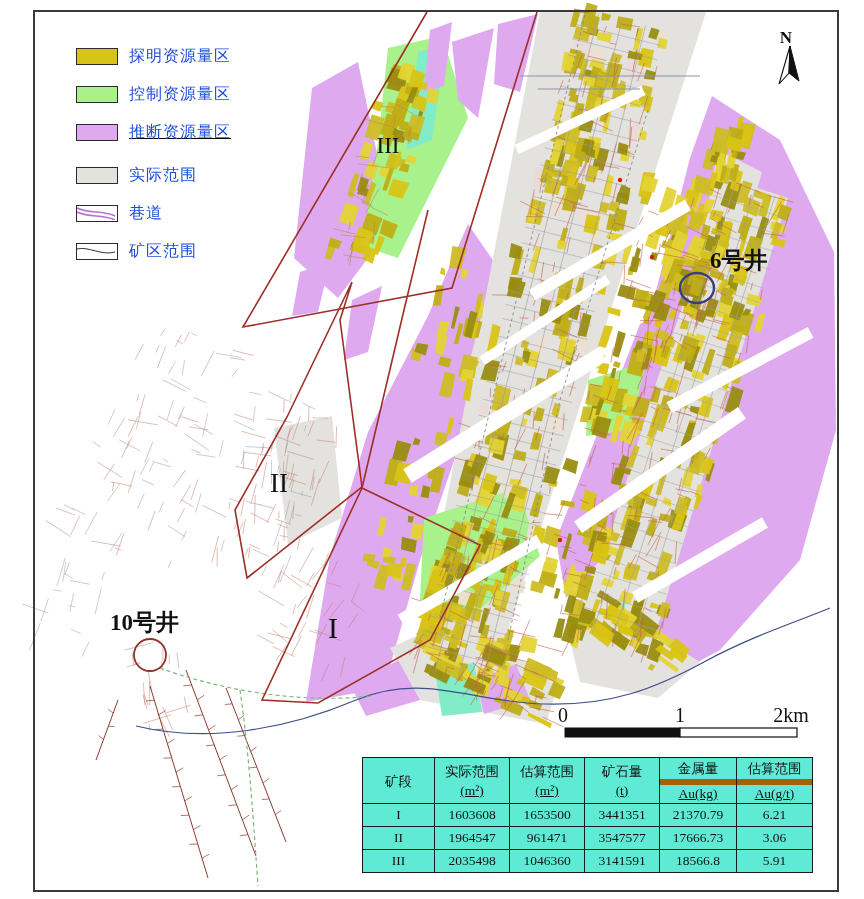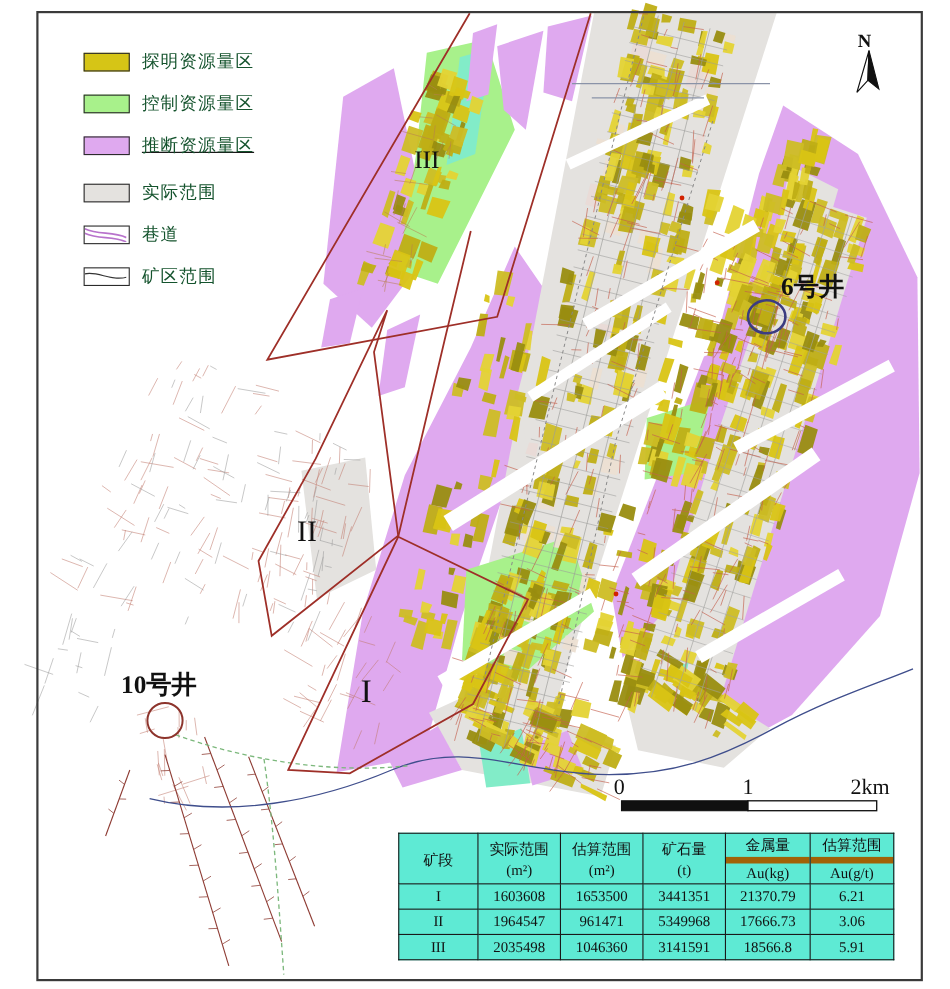--- a/index.html
+++ b/index.html
@@ -6,32 +6,32 @@
   .page{position:relative;width:864px;height:899px;background:#fff;overflow:hidden;
         font-family:"Liberation Serif",serif;}
   svg.mapsvg{position:absolute;left:0;top:0;}
   
   .legend{position:absolute;left:76px;top:47px;z-index:6;}
   .legend-item{display:flex;align-items:center;height:18px;margin-bottom:20px;}
   .legend-item.gap{margin-bottom:25px;text-decoration:underline;}
   .swatch{width:42px;height:17px;border:1.6px solid #2b2b2b;box-sizing:border-box;
           background:#fff;flex:0 0 auto;overflow:hidden;}
   .swatch svg{display:block;}
-  .legend-label{margin-left:11px;font-size:16px;color:#14532d;letter-spacing:1px;white-space:nowrap;}
+  .legend-label{margin-left:11px;font-size:16px;color:#1d4ed8;letter-spacing:1px;white-space:nowrap;}
   
   .f-pu{fill:#dfa9ef}.f-gn{fill:#a8f18b}.f-aq{fill:#82ecc8}.f-gr{fill:#e4e2df}
   .zlab{font-family:"Liberation Serif",serif;fill:#111;}
   .wlab{font-family:"Liberation Serif",serif;fill:#111;font-weight:bold;}
   
   .tableWrap{position:absolute;left:362px;top:757px;z-index:6;}
   table.datatable{border-collapse:collapse;background:#5eead4;color:#111;font-size:13.5px;
                   font-family:"Liberation Serif",serif;table-layout:fixed;}
   .datatable td,.datatable th{border:1px solid #1a1a1a;text-align:center;padding:0;font-weight:normal;}
   .datatable th .l1{display:block;line-height:20px;padding-top:1px;}
-  .datatable th .l2{display:block;line-height:18px;}
+  .datatable th .l2{display:block;line-height:18px;text-decoration:underline;}
   .datatable th.split .l2{border-top:6px solid #a16207;}
   .datatable th.first .l1{line-height:39px;}
   .datatable tbody td{height:22px;line-height:22px;overflow:hidden;}
 </style>
 </head>
 <body>
 
 <div class="page">
 
 <svg class="mapsvg" width="864" height="899" viewBox="0 0 864 899">
@@ -1673,21 +1673,21 @@
         <td>1603608</td>
         <td>1653500</td>
         <td>3441351</td>
         <td>21370.79</td>
         <td>6.21</td>
       </tr>
       <tr>
         <td>II</td>
         <td>1964547</td>
         <td>961471</td>
-        <td>5349968</td>
+        <td>3547577</td>
         <td>17666.73</td>
         <td>3.06</td>
       </tr>
       <tr>
         <td>III</td>
         <td>2035498</td>
         <td>1046360</td>
         <td>3141591</td>
         <td>18566.8</td>
         <td>5.91</td>

